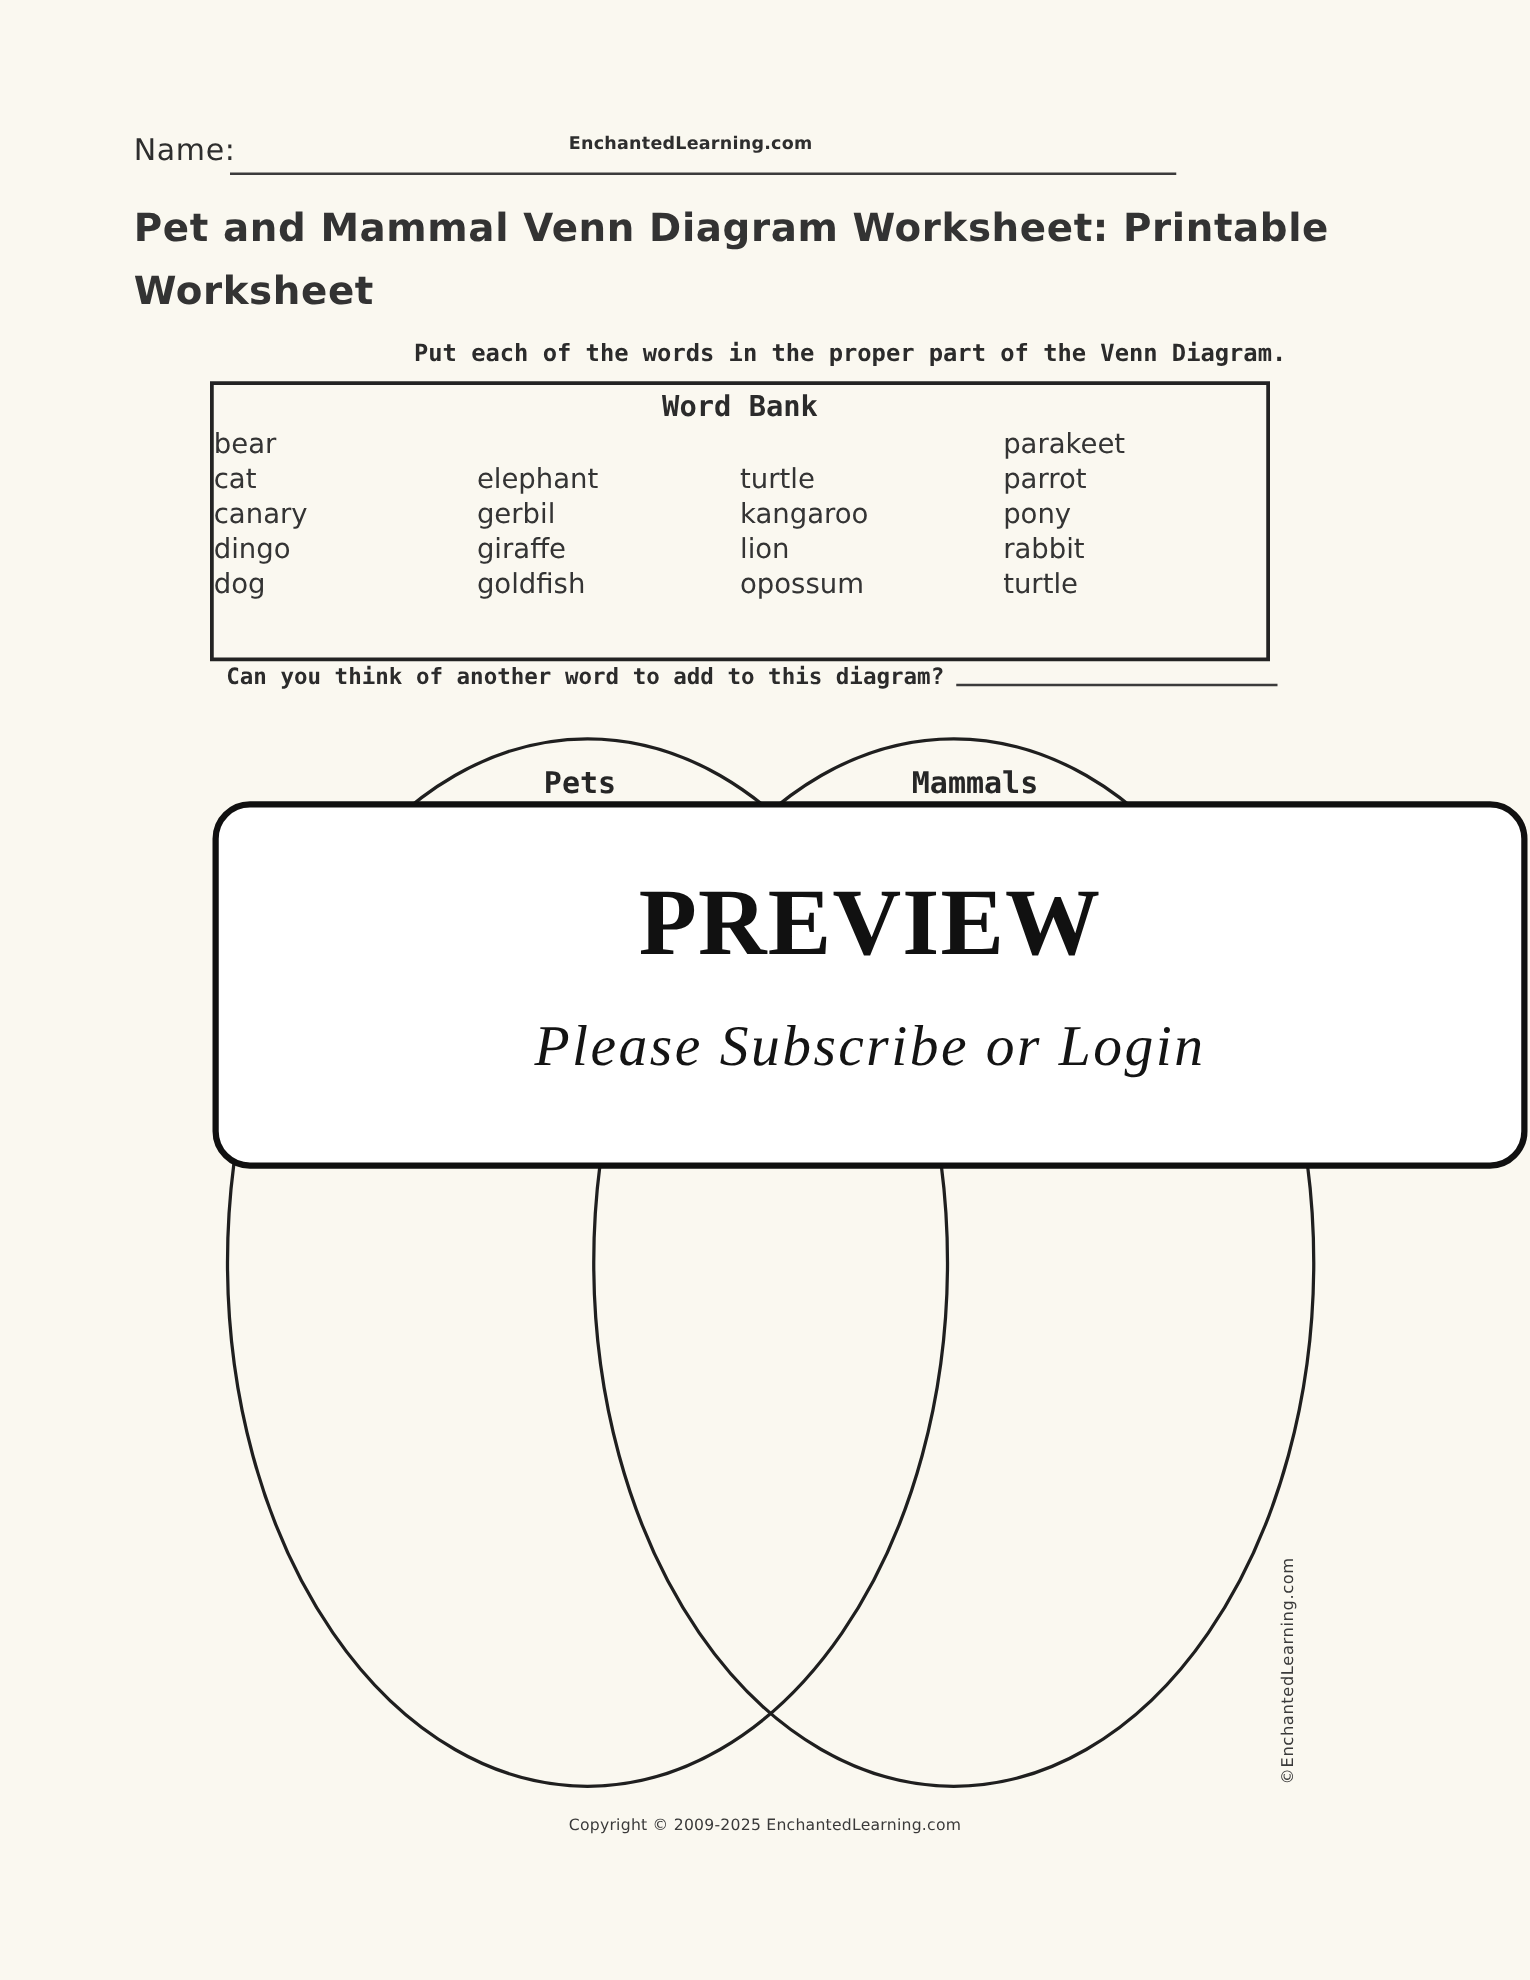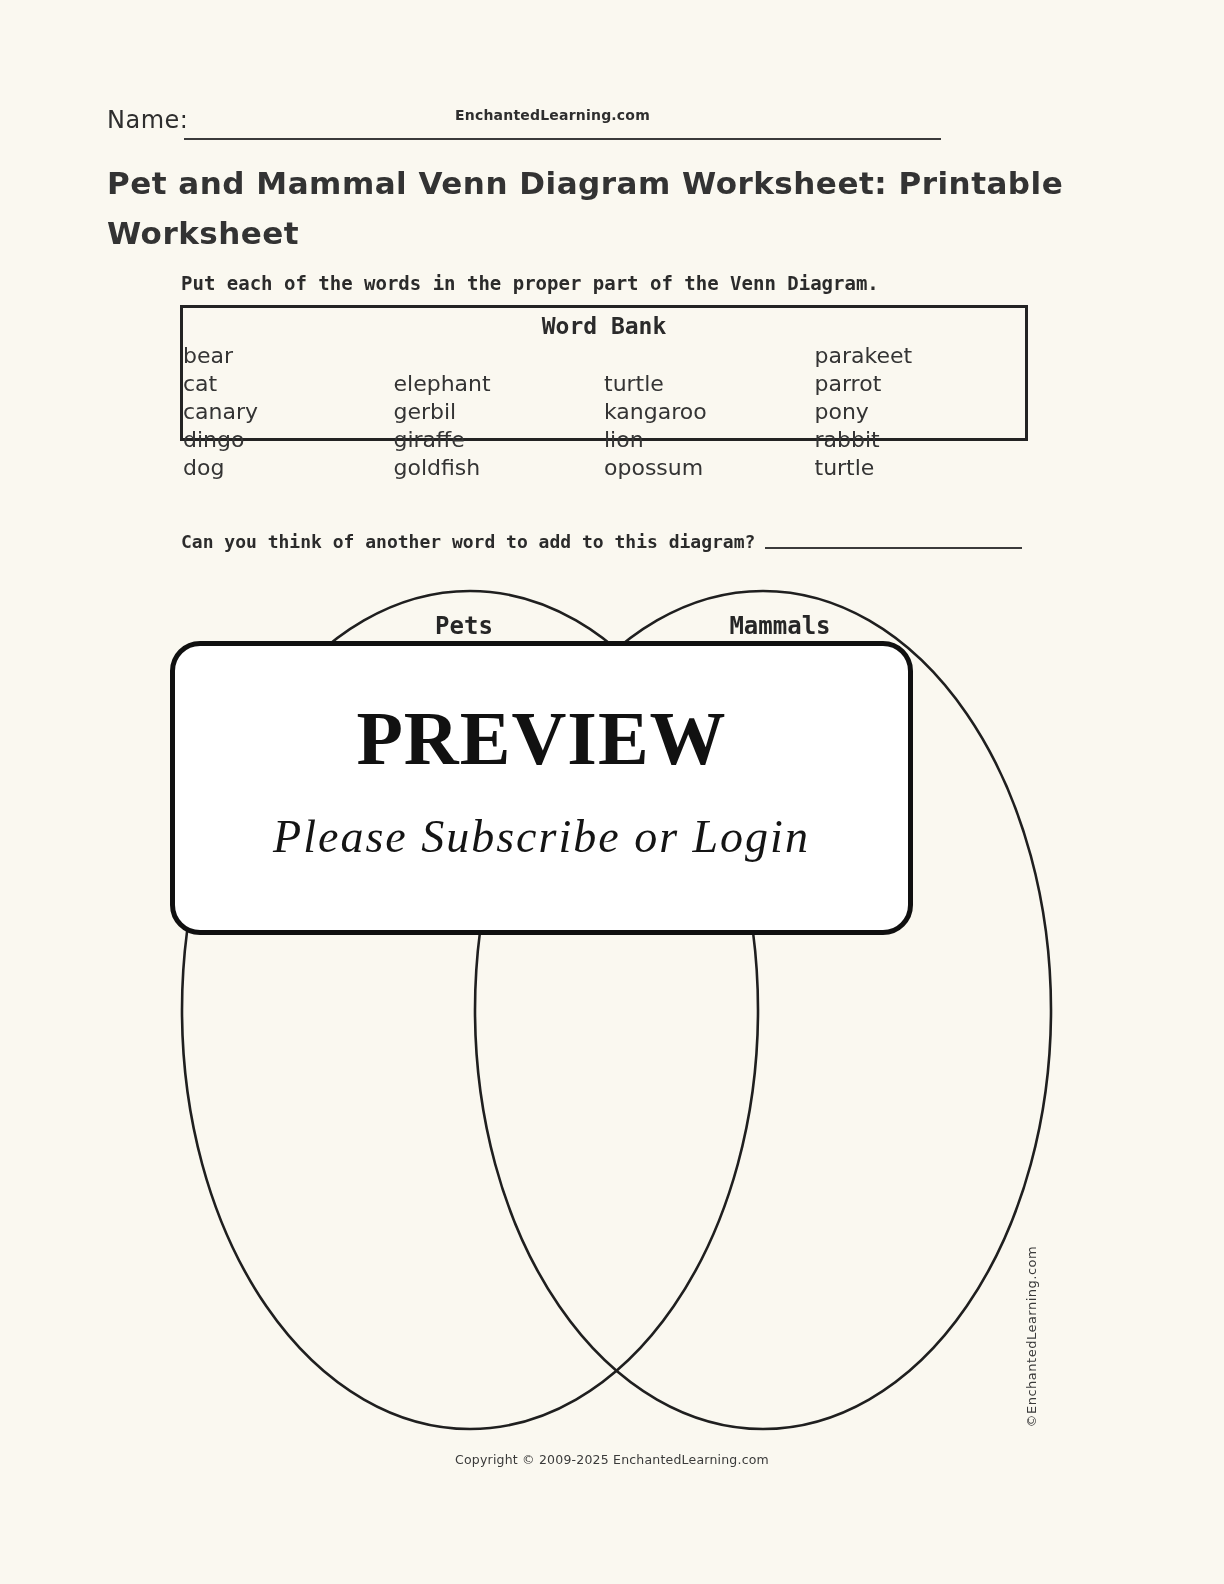--- a/index.html
+++ b/index.html
@@ -15,42 +15,42 @@
 
   
   .name-label{left:107px;top:106px;font-size:24px;letter-spacing:0.5px;text-align:right;}
   .name-line{left:184px;top:101px;width:757px;height:37px;border-bottom:2px solid #3b3b3b;}
   .site-mark{left:0;top:107px;width:1105px;text-align:center;font-size:14px;font-weight:bold;letter-spacing:0.2px;}
 
   
   .page-title{left:107px;top:158px;width:1000px;font-size:31px;font-weight:bold;line-height:50px;letter-spacing:0.5px;color:#333;}
 
   
-  .instr1{left:181px;top:272px;width:848px;text-align:left;
+  .instr1{left:181px;top:272px;width:848px;text-align:right;
     font-family:"DejaVu Sans Mono",monospace;font-weight:bold;font-size:19px;color:#2b2b2b;}
 
   
-  .word-bank{left:180px;top:305px;width:848px;height:136px;border:3px solid #232323;box-sizing:border-box;background:transparent;}
+  .word-bank{left:168px;top:305px;width:848px;height:224px;border:3px solid #232323;box-sizing:border-box;background:transparent;}
   .wb-title{text-align:center;margin-top:5px;font-family:"DejaVu Sans Mono",monospace;font-weight:bold;font-size:23px;color:#2b2b2b;}
   .wb-grid{display:grid;grid-template-columns:repeat(4,1fr);margin-top:3px;
     font-size:22px;line-height:28px;text-align:left;color:#343434;}
 
   
   .instr2-row{left:181px;top:531px;width:841px;display:flex;align-items:flex-end;}
   .instr2-label{font-family:"DejaVu Sans Mono",monospace;font-weight:bold;font-size:18px;white-space:nowrap;color:#2b2b2b;}
   .answer-line{flex:1;margin-left:10px;margin-bottom:3px;border-bottom:2px solid #3b3b3b;height:14px;}
 
   
   .venn-svg{left:0;top:0;pointer-events:none;}
   .venn-label{top:612px;font-family:"DejaVu Sans Mono",monospace;font-weight:bold;font-size:24px;text-align:center;color:#262626;}
   .venn-label.pets{left:384px;width:160px;}
   .venn-label.mammals{left:680px;width:200px;}
 
   
-  .preview-box{left:170px;top:641px;width:743px;height:294px;box-sizing:border-box;
+  .preview-box{left:170px;top:641px;width:1052px;height:294px;box-sizing:border-box;
     background:#ffffff;border:5px solid #101010;border-radius:30px;z-index:2;
     display:flex;flex-direction:column;align-items:center;}
   .preview-title{margin-top:54px;font-family:"Liberation Serif","DejaVu Serif",serif;
     font-weight:bold;font-size:76px;line-height:1;letter-spacing:1px;color:#111;}
   .preview-subtitle{margin-top:38px;font-family:"Liberation Serif","DejaVu Serif",serif;
     font-style:italic;font-size:46px;line-height:1;letter-spacing:2px;color:#141414;}
 
   
   .watermark-vertical{left:941px;top:1330px;width:180px;text-align:center;
     font-size:13px;letter-spacing:0.5px;color:#3a3a3a;transform:rotate(-90deg);}

